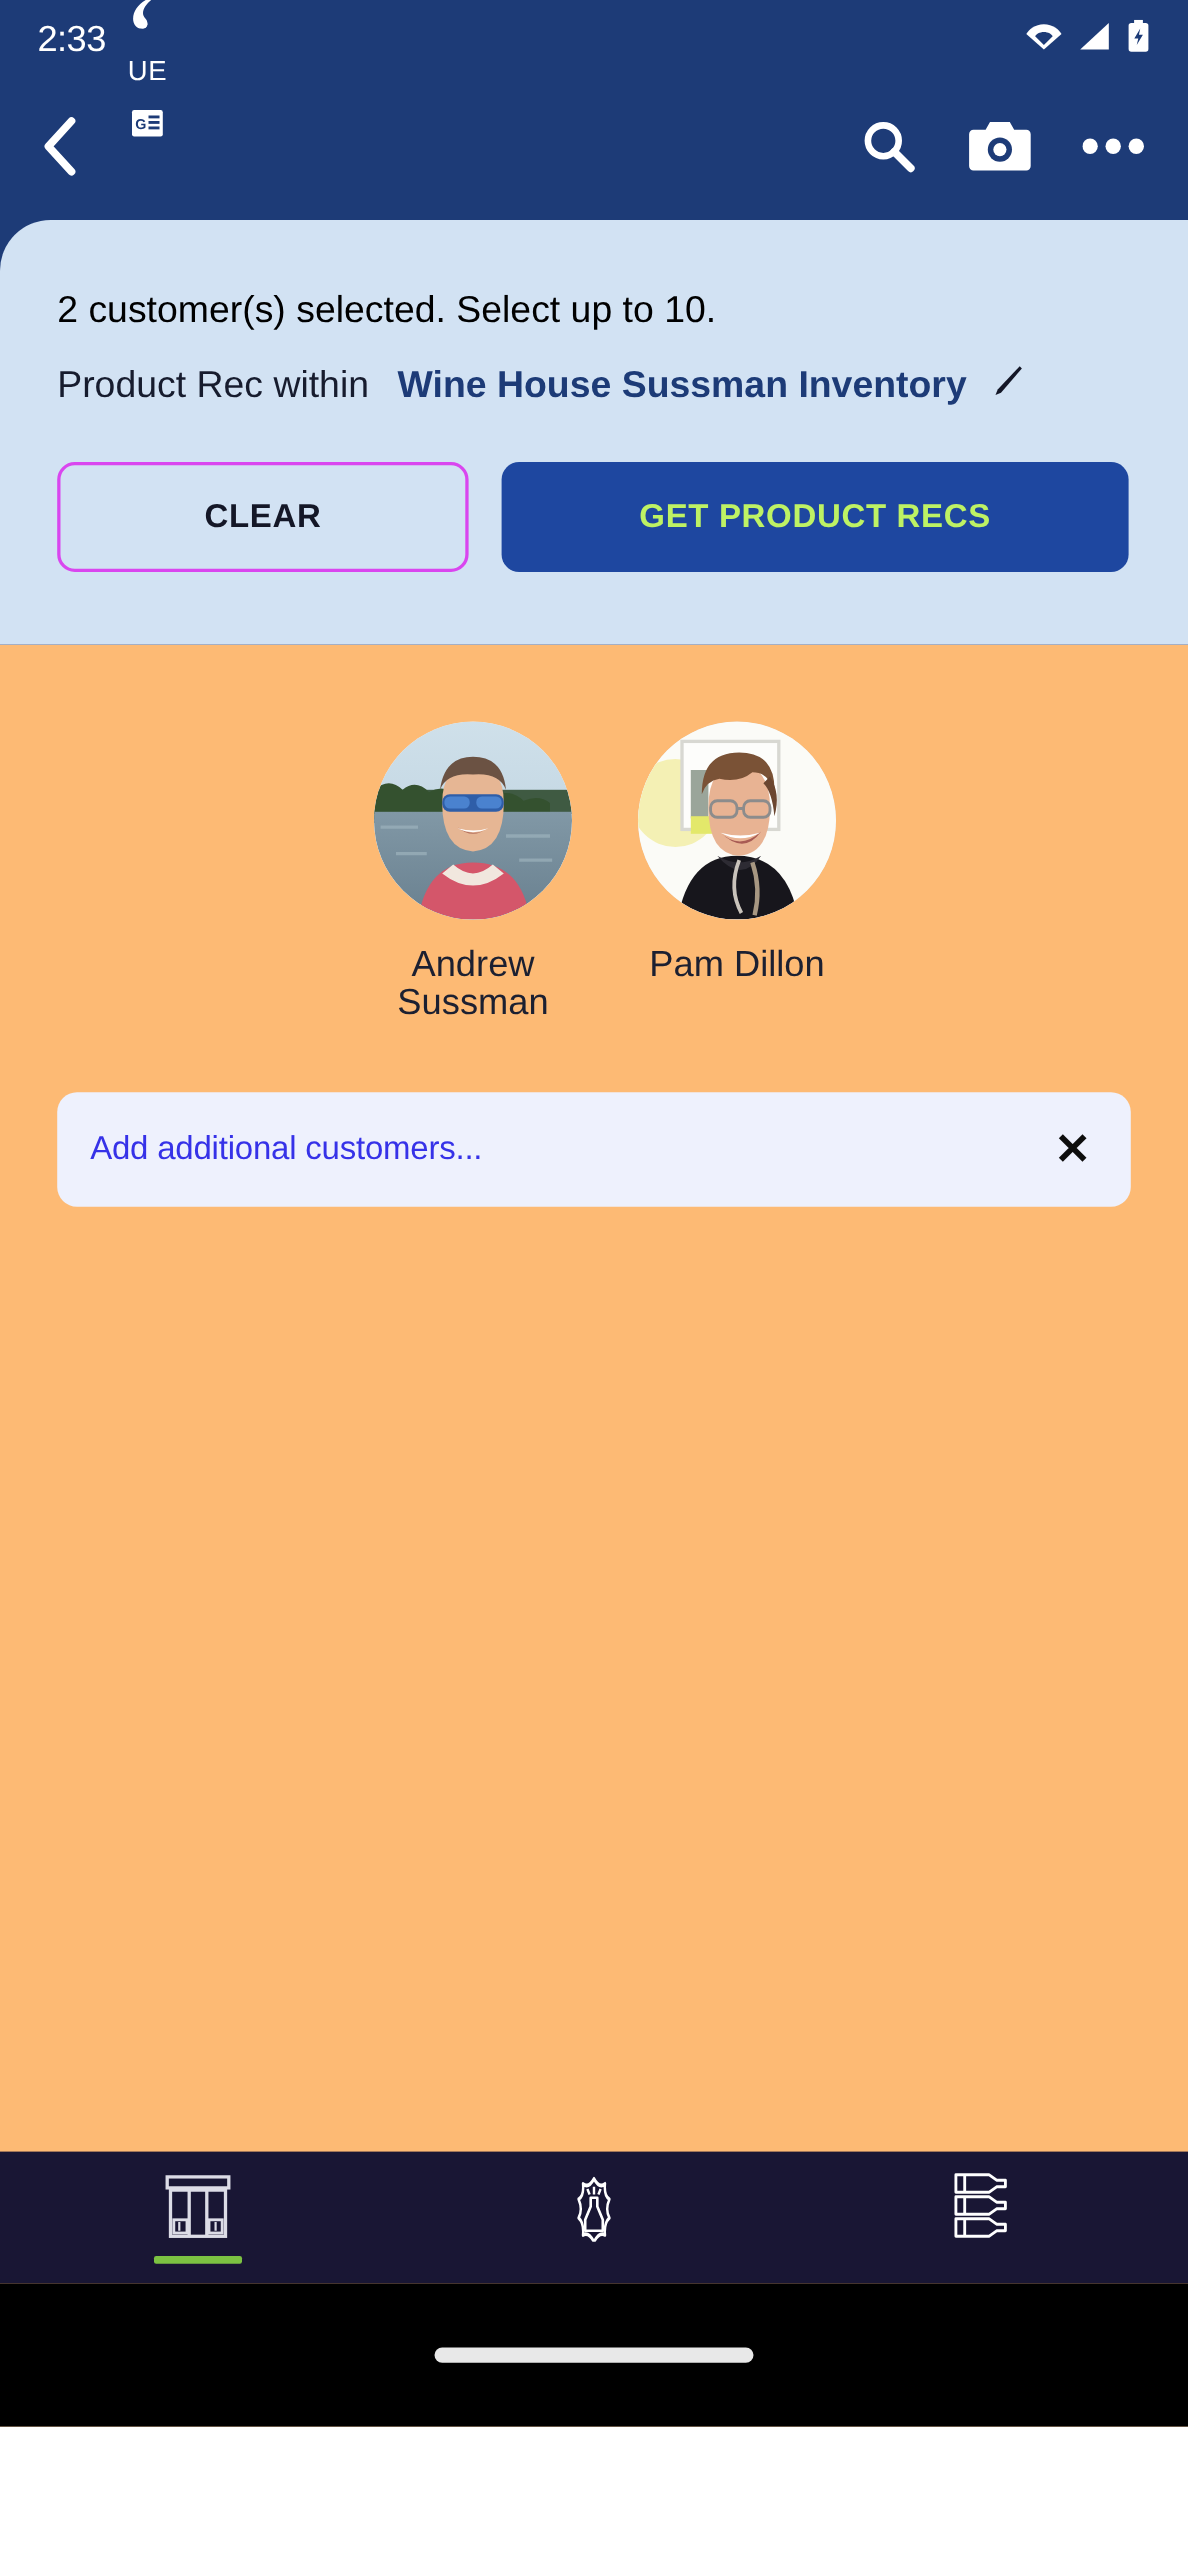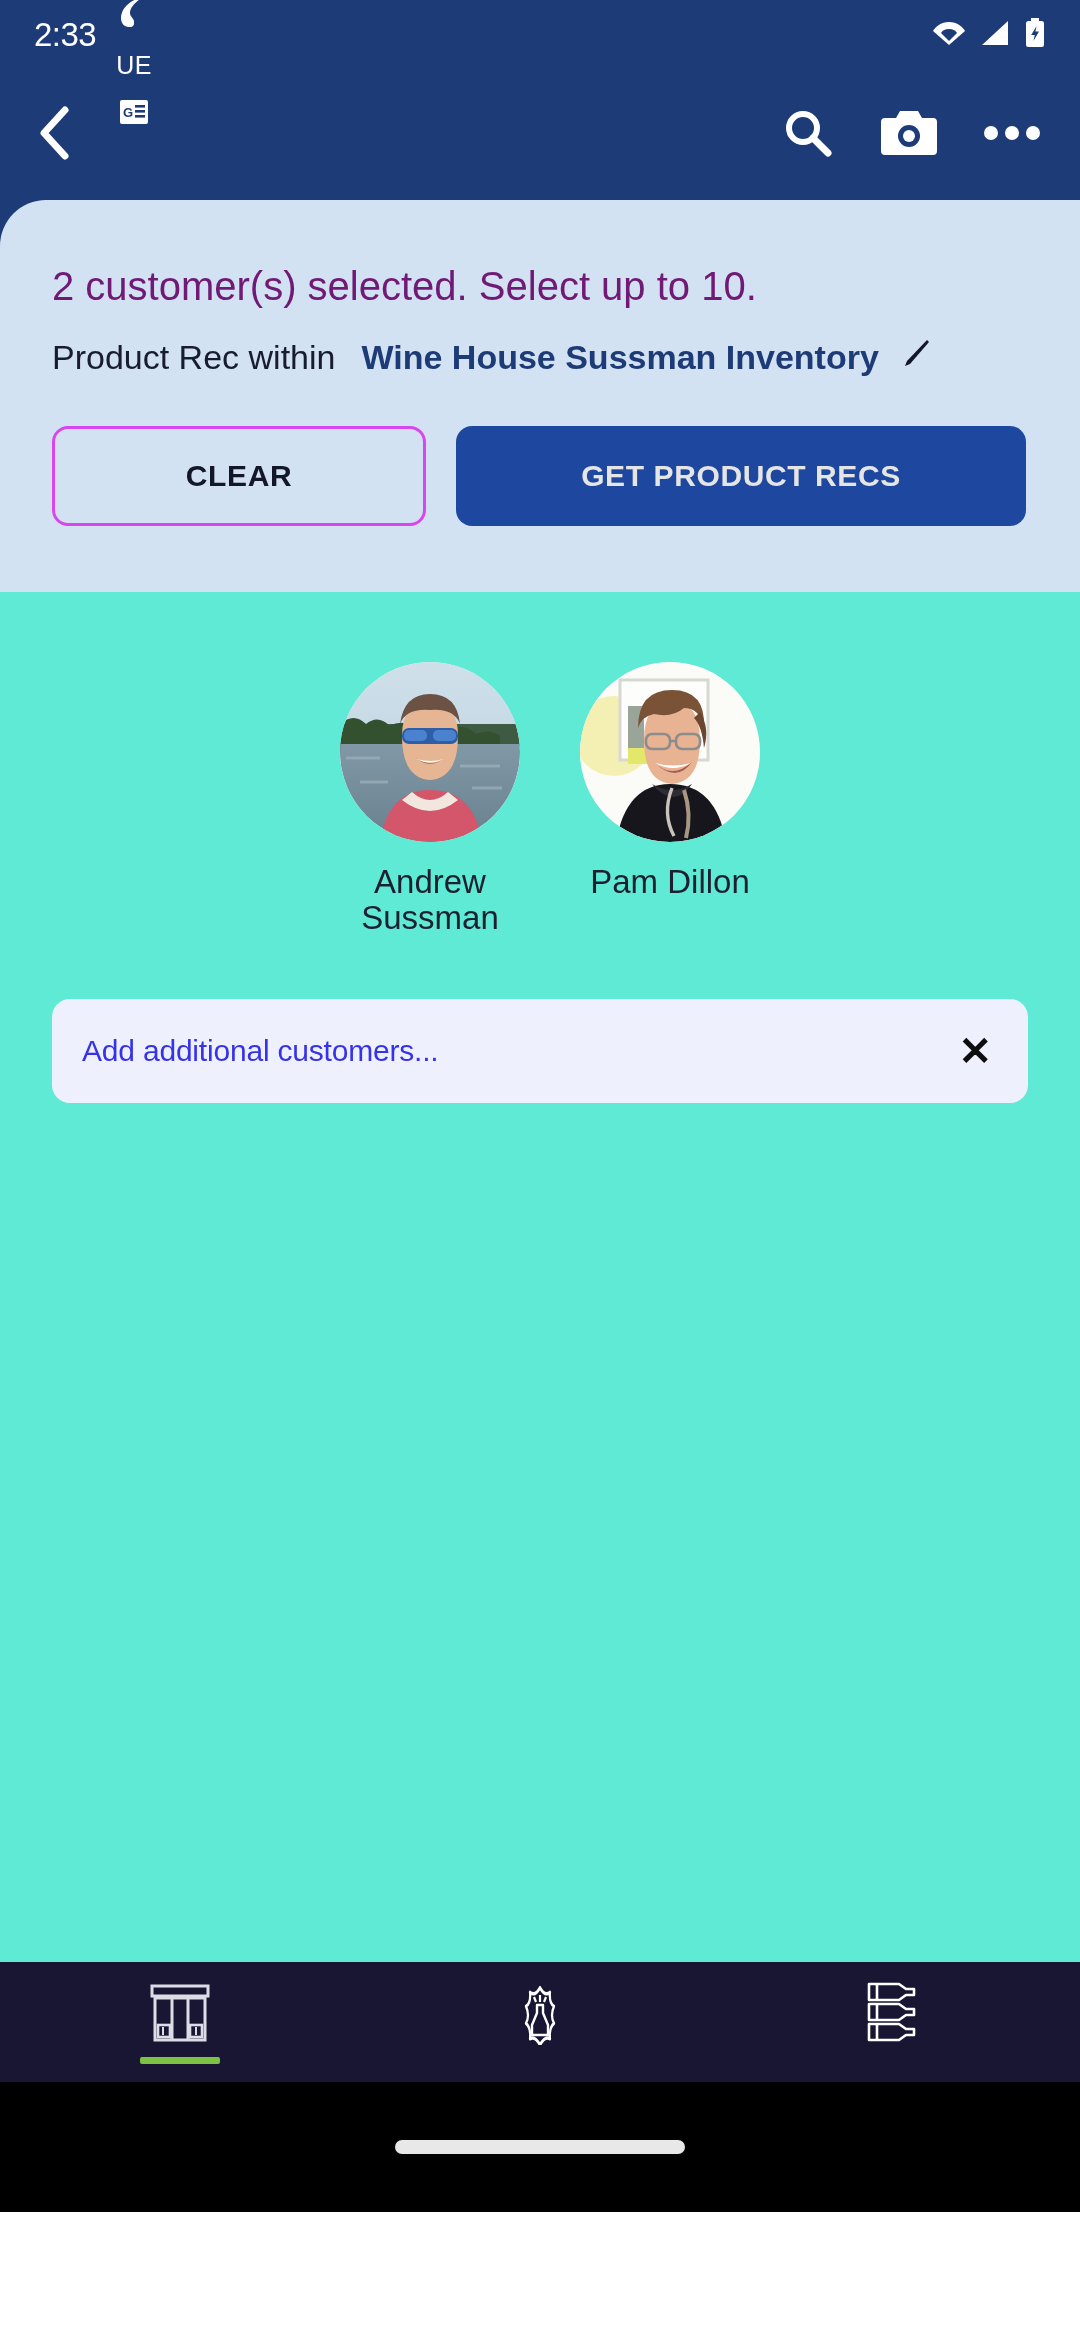--- a/index.html
+++ b/index.html
@@ -51,22 +51,22 @@
     position:relative;
     z-index:3;
   }
   .panel{
     background:#d2e2f3;
     border-top-left-radius:46px;
     padding:62px 52px 0 52px;
     min-height:320px;
   }
   .panel-line1{
-    font-size:40px;
-    color:#701a75;
+    font-size:34px;
+    color:#000000;
     letter-spacing:0px;
     line-height:1.2;
   }
   .panel-line2{
     margin-top:26px;
     display:flex;
     align-items:center;
     font-size:34px;
     color:#171c2e;
     flex-wrap:nowrap;
@@ -100,26 +100,26 @@
   .btn-clear{
     width:374px;
     background:transparent;
     border:3px solid #d946ef;
     color:#141727;
   }
   .btn-primary{
     width:570px;
     background:#1e47a0;
     border:none;
-    color:#e5e5e5;
+    color:#bef264;
   }
 
   
   .content{
-    background:#5eead4;
+    background:#fdba74;
     padding-top:70px;
     position:relative;
     height:1620px;
   }
   .cust-row{
     display:flex;
     justify-content:center;
     gap:40px;
     padding-left:20px;
   }

